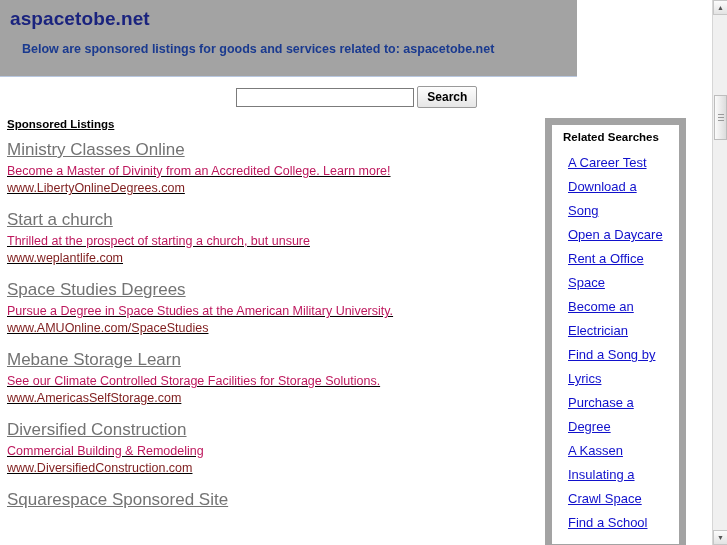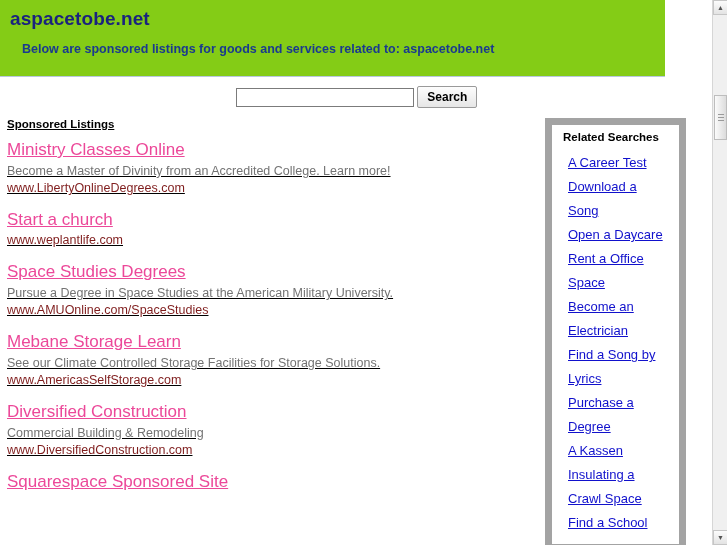--- a/index.html
+++ b/index.html
@@ -16,25 +16,25 @@
     overflow: hidden;
   }
   .page {
     position: relative;
     width: 727px;
     height: 545px;
     box-sizing: border-box;
   }
   
   .header {
-    background: #84cc16;
+    background: #a3a3a3;
     border-bottom: 1px solid #b9c8e0;
     padding: 6px 10px 8px 10px;
     box-sizing: border-box;
-    width: 665px;
+    width: 577px;
   }
   .site-title {
     font-size: 19px;
     font-weight: bold;
     color: #1a237e;
     margin: 2px 0 8px 0;
     letter-spacing: 0.1px;
   }
   .tagline {
     font-size: 12.5px;
@@ -91,30 +91,30 @@
     font-size: 11.5px;
     font-weight: bold;
     color: #000000;
     margin: 0 0 10px 2px;
   }
   .ad {
     margin: 0 0 15px 2px;
   }
   .ad-title {
     font-size: 17px;
-    color: #ec4899;
+    color: #737373;
     text-decoration: underline;
     display: inline-block;
     margin-bottom: 3px;
     cursor: pointer;
     text-align: right;
   }
   .ad-desc {
     font-size: 12.5px;
-    color: #737373;
+    color: #be185d;
     margin: 1px 0 2px 0;
     line-height: 15px;
   }
   .ad-url {
     font-size: 12.5px;
     color: #7f1d1d;
     margin: 0;
   }
   
   .related {
@@ -223,20 +223,21 @@
       <div class="listings-head">Sponsored Listings</div>
 
       <div class="ad">
         <a class="ad-title">Ministry Classes Online</a>
         <div class="ad-desc">Become a Master of Divinity from an Accredited College. Learn more!</div>
         <div class="ad-url">www.LibertyOnlineDegrees.com</div>
       </div>
 
       <div class="ad">
         <a class="ad-title">Start a church</a>
+        <div class="ad-desc">Thrilled at the prospect of starting a church, but unsure</div>
         <div class="ad-url">www.weplantlife.com</div>
       </div>
 
       <div class="ad">
         <a class="ad-title">Space Studies Degrees</a>
         <div class="ad-desc">Pursue a Degree in Space Studies at the American Military University.</div>
         <div class="ad-url">www.AMUOnline.com/SpaceStudies</div>
       </div>
 
       <div class="ad">

